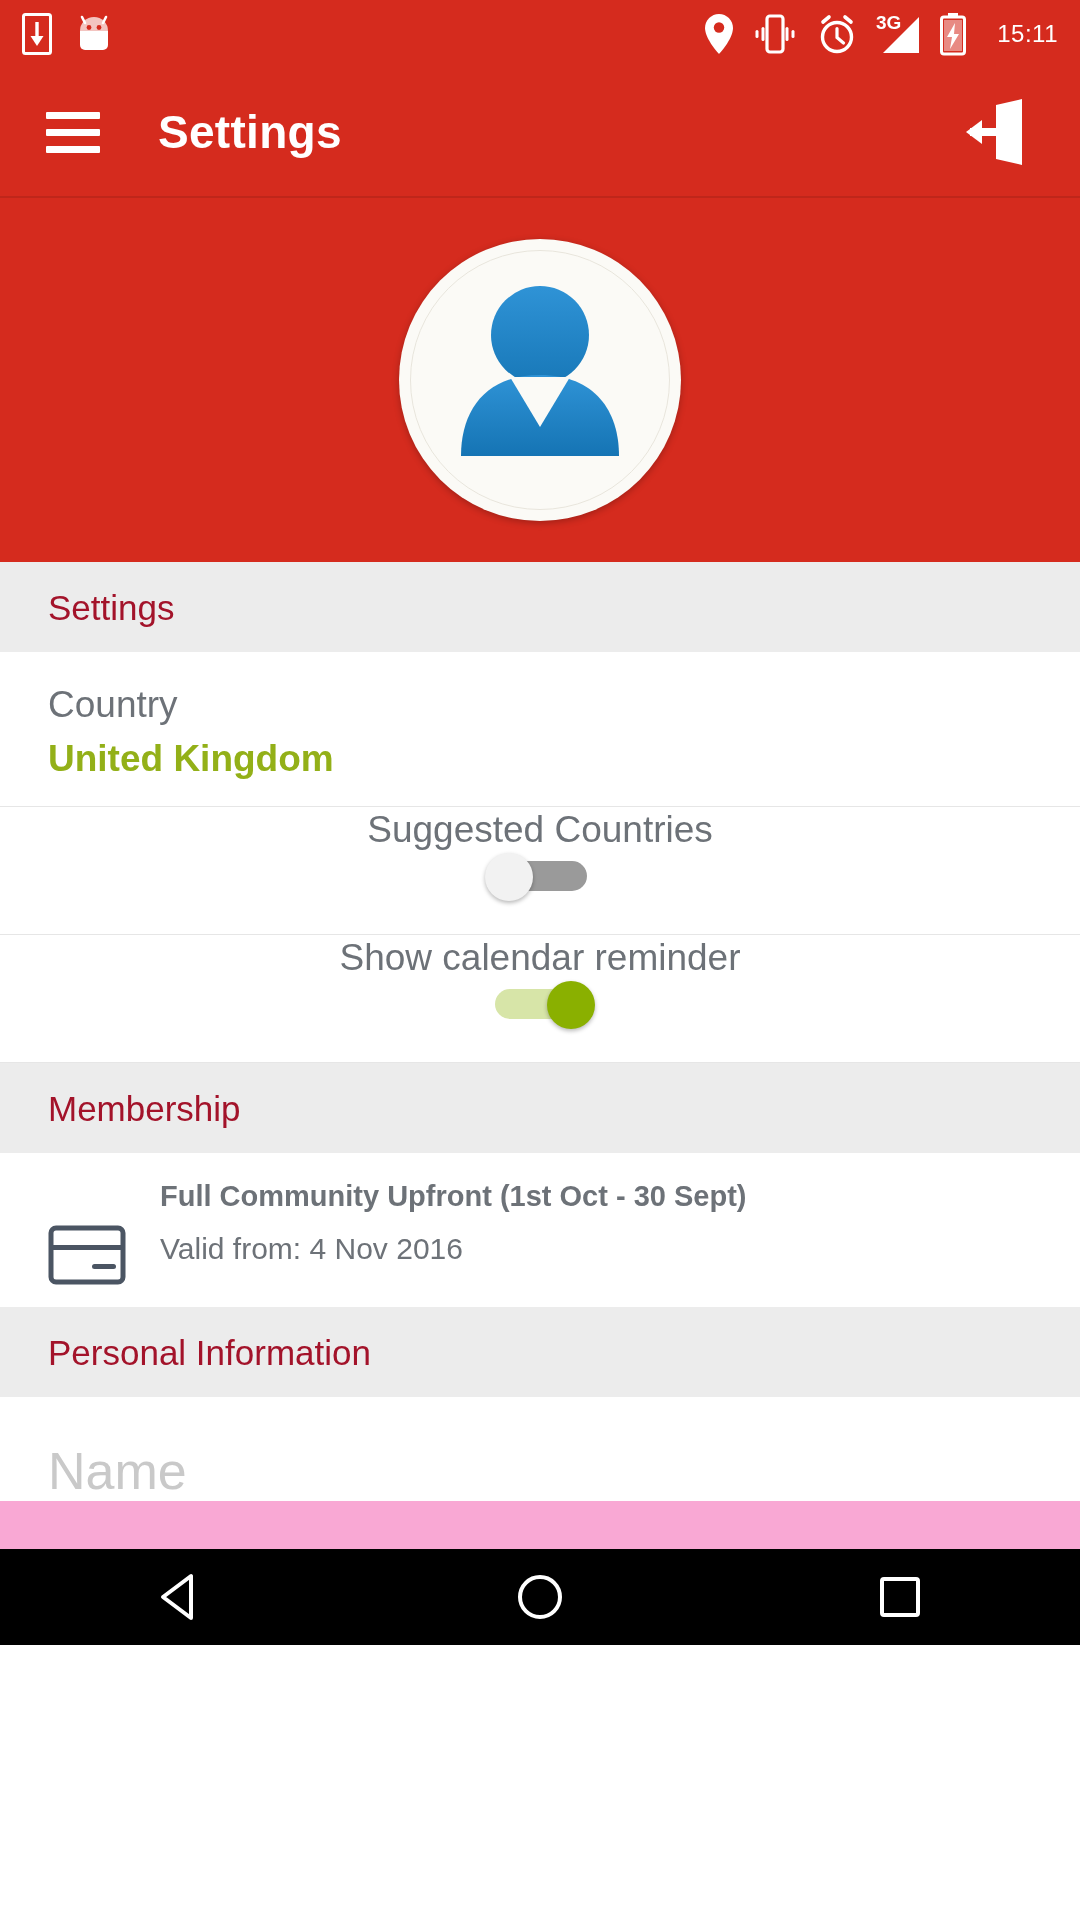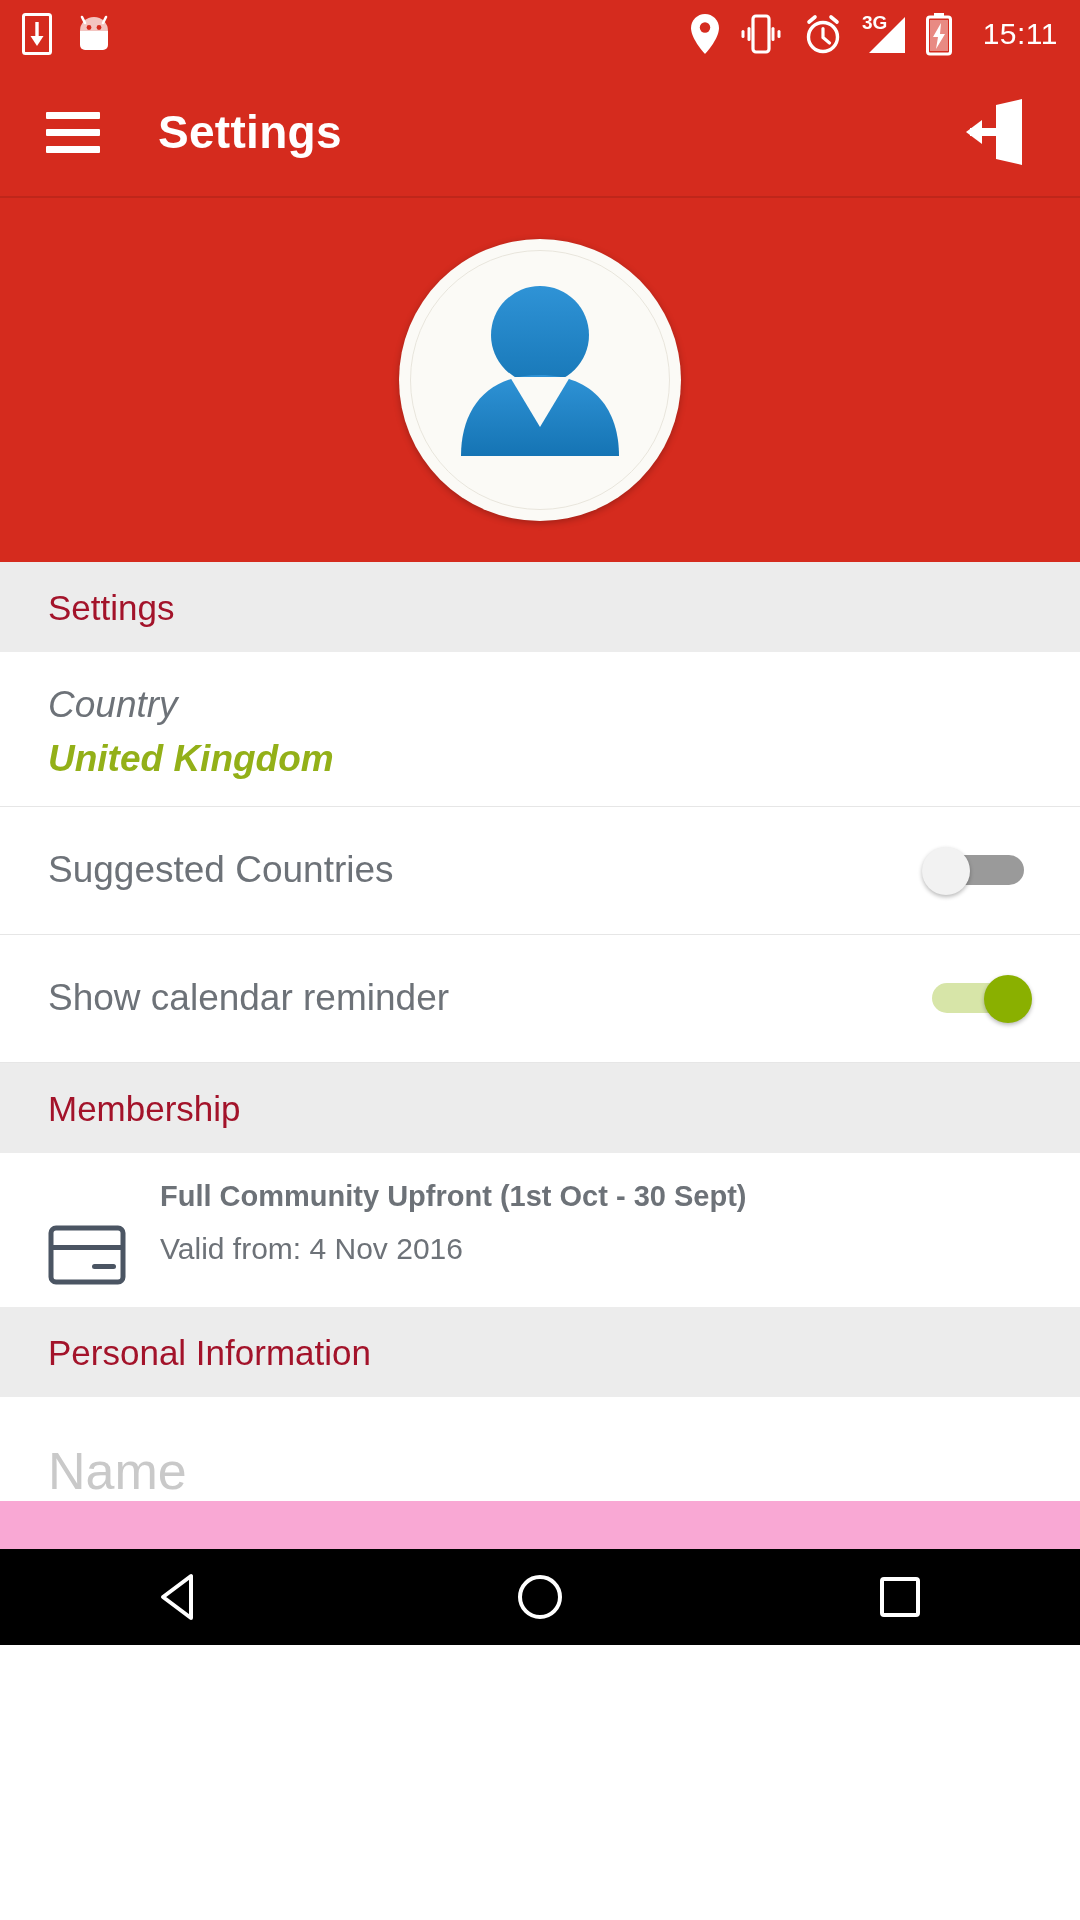--- a/index.html
+++ b/index.html
@@ -13,21 +13,21 @@
   .phone { position:relative; width:1080px; height:1645px; background:#f9a8d4; }
 
   
   .status-bar {
     position:relative; height:68px; background:#d52b1e;
     display:flex; align-items:center; padding:0 22px;
   }
   .status-left { display:flex; align-items:center; gap:22px; }
   .status-right { display:flex; align-items:center; gap:16px; margin-left:auto; }
   .status-clock {
-    color:#ffffff; font-size:30px; font-weight:500; letter-spacing:0.5px;
+    color:#ffffff; font-size:24px; font-weight:500; letter-spacing:0.5px;
     margin-left:14px;
   }
   .sicon { display:block; }
 
   
   .app-bar {
     height:128px; background:#d52b1e;
     display:flex; align-items:center; padding:0 46px;
     box-shadow:0 1px 0 rgba(0,0,0,0.08);
   }
@@ -68,29 +68,29 @@
     font-size:35px; padding:26px 48px 24px 48px;
   }
 
   
   .row {
     background:#ffffff; padding:0 48px;
     border-bottom:1px solid #e6e6e6;
     display:flex; align-items:center;
   }
   .row-stack {
-    display:block; padding-top:30px; padding-bottom:23px;font-style:italic;
+    display:block; padding-top:30px; padding-bottom:23px;
   }
   .row-label { font-size:37px; color:#6d7278; line-height:1.25; }
   .row-value {
     font-size:37px; color:#93b018; font-weight:bold;
     margin-top:8px; line-height:1.25;
   }
   .row-toggle {
-    height:128px; justify-content:space-between;
+    height:128px; flex-direction:column;
   }
   .row-toggle .row-label { color:#6d7278; }
 
   
   .switch { position:relative; width:110px; height:46px; cursor:pointer; }
   .switch .track {
     position:absolute; top:8px; left:10px;
     width:92px; height:30px; border-radius:15px;
   }
   .switch .thumb {

